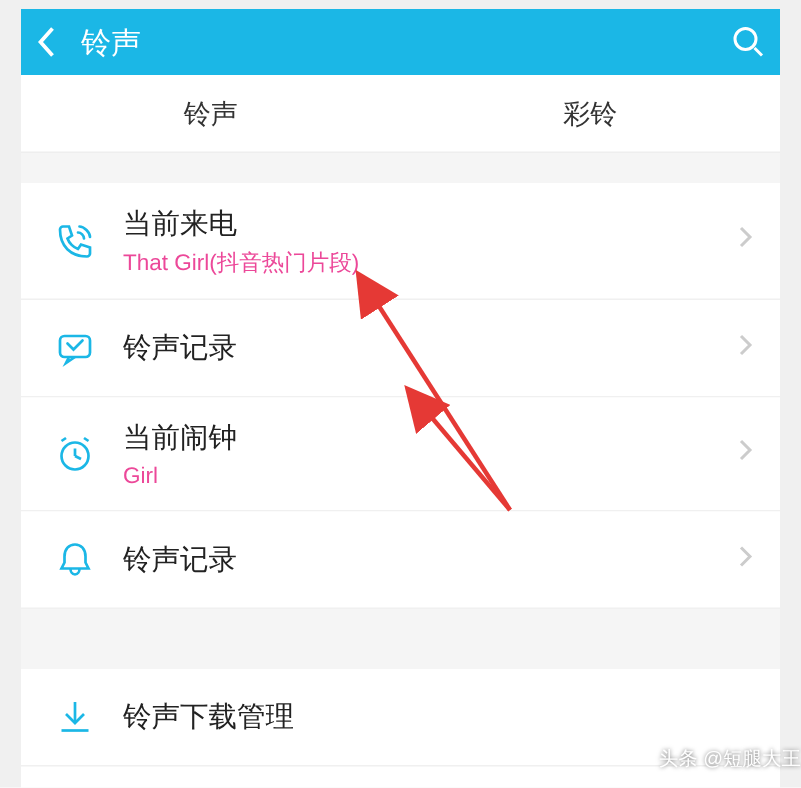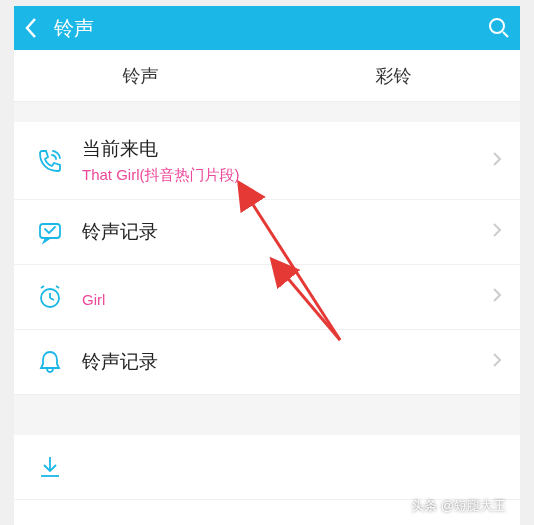--- a/index.html
+++ b/index.html
@@ -110,21 +110,21 @@
       height: 40px;
       background: #f5f5f5;
     }
     .arrow {
       position: absolute;
       pointer-events: none;
     }
     .watermark {
       position: absolute;
       bottom: 10px;
-      right: 28px;
+      right: 0;
       font-size: 13px;
       color: #fff;
       text-shadow: 0 0 3px rgba(0,0,0,0.6);
     }
   </style>
 </head>
 <body>
 
 <div class="container">
   <div class="header">
@@ -194,20 +194,21 @@
     <div class="list-icon">
       <svg width="28" height="28" viewBox="0 0 28 28" fill="none" stroke="#1bb7e6" stroke-width="1.8">
           <circle cx="14" cy="15" r="9"></circle>
           <line x1="14" y1="15" x2="14" y2="10"></line>
           <line x1="14" y1="15" x2="18" y2="17"></line>
           <line x1="5" y1="5" x2="8" y2="3"></line>
           <line x1="23" y1="5" x2="20" y2="3"></line>
         </svg>
     </div>
     <div class="list-content">
+      <div class="list-title">当前闹钟</div>
       <div class="list-subtitle">Girl</div>
     </div>
     <div class="list-chevron">
       <svg width="10" height="16" viewBox="0 0 10 16" fill="none" stroke="#ccc" stroke-width="2">
           <polyline points="2,2 8,8 2,14"></polyline>
         </svg>
     </div>
   </div>
 
   <div class="list-item">
@@ -229,20 +230,23 @@
 
   <div class="section-gap"></div>
 
   <div class="list-item">
     <div class="list-icon">
       <svg width="28" height="28" viewBox="0 0 28 28" fill="none" stroke="#1bb7e6" stroke-width="1.8">
           <line x1="14" y1="4" x2="14" y2="18"></line>
           <polyline points="8,12 14,18 20,12"></polyline>
           <line x1="5" y1="23" x2="23" y2="23"></line>
         </svg>
+    </div>
+    <div class="list-content">
+      <div class="list-title">铃声下载管理</div>
     </div>
   </div>
 </div>
 
 <svg class="arrow" style="left:0;top:0" width="534" height="525">
   <defs>
     <marker id="ah" markerWidth="10" markerHeight="10" refX="2" refY="5" orient="auto">
       <path d="M0,0 L10,5 L0,10 Z" fill="#e53935"></path>
     </marker>
   </defs>

